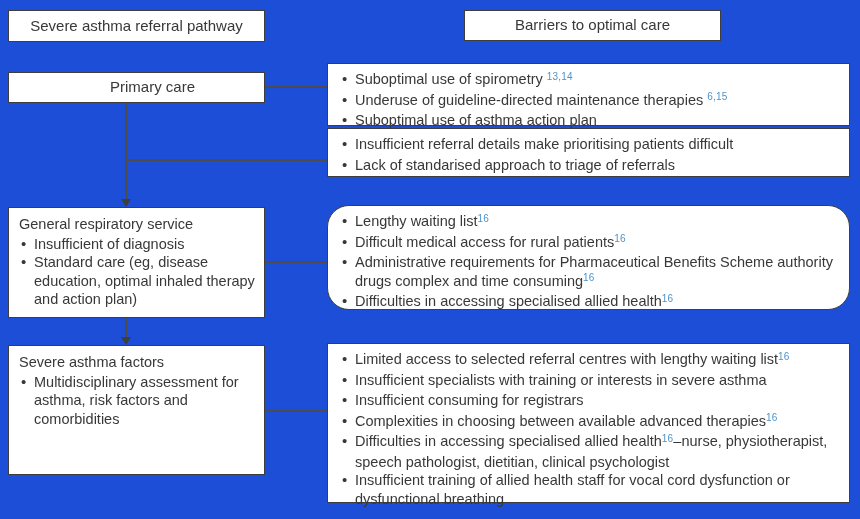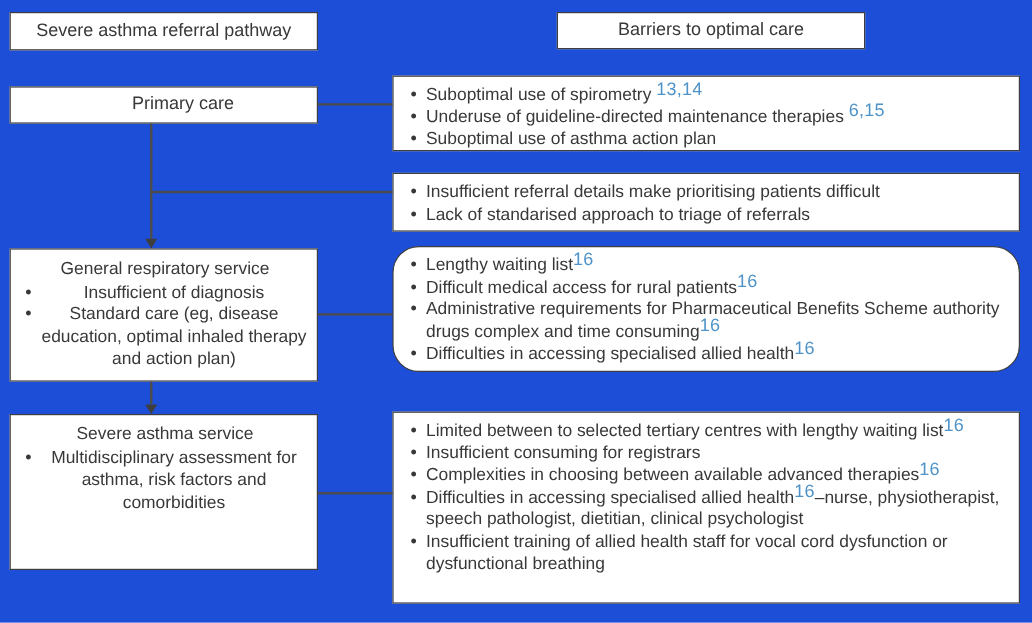--- a/index.html
+++ b/index.html
@@ -24,36 +24,36 @@
   .center-box {
     display: flex;
     align-items: center;
     justify-content: center;
     font-size: 15px;
   }
   
   .lbox { left: 8px; width: 257px; }
   
   .rbox { left: 327px; width: 523px; padding: 6px 10px 4px 12px; }
-  .pbox { padding: 7px 8px 4px 10px; text-align: center; }
+  .pbox { padding: 7px 8px 4px 10px; }
   .pbox-title { margin-bottom: 1px; }
   .bullet {
     position: relative;
     padding-left: 15px;
   }
   .bullet::before {
     content: "\2022";
     position: absolute;
     left: 2px;
     top: 0;
     font-size: 15px;
     color: #383838;
   }
   .sup {
-    font-size: 15px;
+    font-size: 10px;
     position: relative;
     top: -4.5px;
     color: #4f93c8;
     letter-spacing: 0.2px;
   }
   .conn {
     position: absolute;
     background: #4c4c4c;
   }
   .arrowhead {
@@ -85,46 +85,47 @@
     <div class="pbox-title">General respiratory service</div>
     <div class="bullet">
       <span>Insufficient of diagnosis</span>
     </div>
     <div class="bullet">
       <span>Standard care (eg, disease education, optimal inhaled therapy and action plan)</span>
     </div>
   </div>
 
   <div class="box lbox pbox" style="top:345px; height:130px;">
-    <div class="pbox-title">Severe asthma service</div>
+    <div class="pbox-title">Severe asthma factors</div>
     <div class="bullet">
       <span>Multidisciplinary assessment for asthma, risk factors and comorbidities</span>
     </div>
   </div>
 
   <div class="box rbox" style="top:63px; height:63px;">
     <div class="bullet"><span>Suboptimal use of spirometry </span><span class="sup">13,14</span><span></span></div>
     <div class="bullet"><span>Underuse of guideline-directed maintenance therapies </span><span class="sup">6,15</span><span></span></div>
     <div class="bullet"><span>Suboptimal use of asthma action plan</span><span class="sup"></span><span></span></div>
   </div>
 
-  <div class="box rbox" style="top:144px; height:49px;">
+  <div class="box rbox" style="top:128px; height:49px;">
     <div class="bullet"><span>Insufficient referral details make prioritising patients difficult</span><span class="sup"></span><span></span></div>
     <div class="bullet"><span>Lack of standarised approach to triage of referrals</span><span class="sup"></span><span></span></div>
   </div>
 
   <div class="box rbox" style="top:205px; height:105px;border-radius:22px;">
     <div class="bullet"><span>Lengthy waiting list</span><span class="sup">16</span><span></span></div>
     <div class="bullet"><span>Difficult medical access for rural patients</span><span class="sup">16</span><span></span></div>
     <div class="bullet"><span>Administrative requirements for Pharmaceutical Benefits Scheme authority drugs complex and time consuming</span><span class="sup">16</span><span></span></div>
     <div class="bullet"><span>Difficulties in accessing specialised allied health</span><span class="sup">16</span><span></span></div>
   </div>
 
   <div class="box rbox" style="top:343px; height:160px;">
-    <div class="bullet"><span>Limited between to selected tertiary centres with lengthy waiting list</span><span class="sup">16</span><span></span></div>
+    <div class="bullet"><span>Limited access to selected referral centres with lengthy waiting list</span><span class="sup">16</span><span></span></div>
+    <div class="bullet"><span>Insufficient specialists with training or interests in severe asthma</span><span class="sup"></span><span></span></div>
     <div class="bullet"><span>Insufficient consuming for registrars</span><span class="sup"></span><span></span></div>
     <div class="bullet"><span>Complexities in choosing between available advanced therapies</span><span class="sup">16</span><span></span></div>
     <div class="bullet"><span>Difficulties in accessing specialised allied health</span><span class="sup">16</span><span>–nurse, physiotherapist, speech pathologist, dietitian, clinical psychologist</span></div>
     <div class="bullet"><span>Insufficient training of allied health staff for vocal cord dysfunction or dysfunctional breathing</span><span class="sup"></span><span></span></div>
   </div>
 
   <div class="conn" style="left:265px; top:86px; width:62px; height:1.6px;"></div>
 
   <div class="conn" style="left:125px; top:103px; width:1.6px; height:96px;"></div>
   <div class="arrowhead" style="left:121px; top:199px;"></div>

